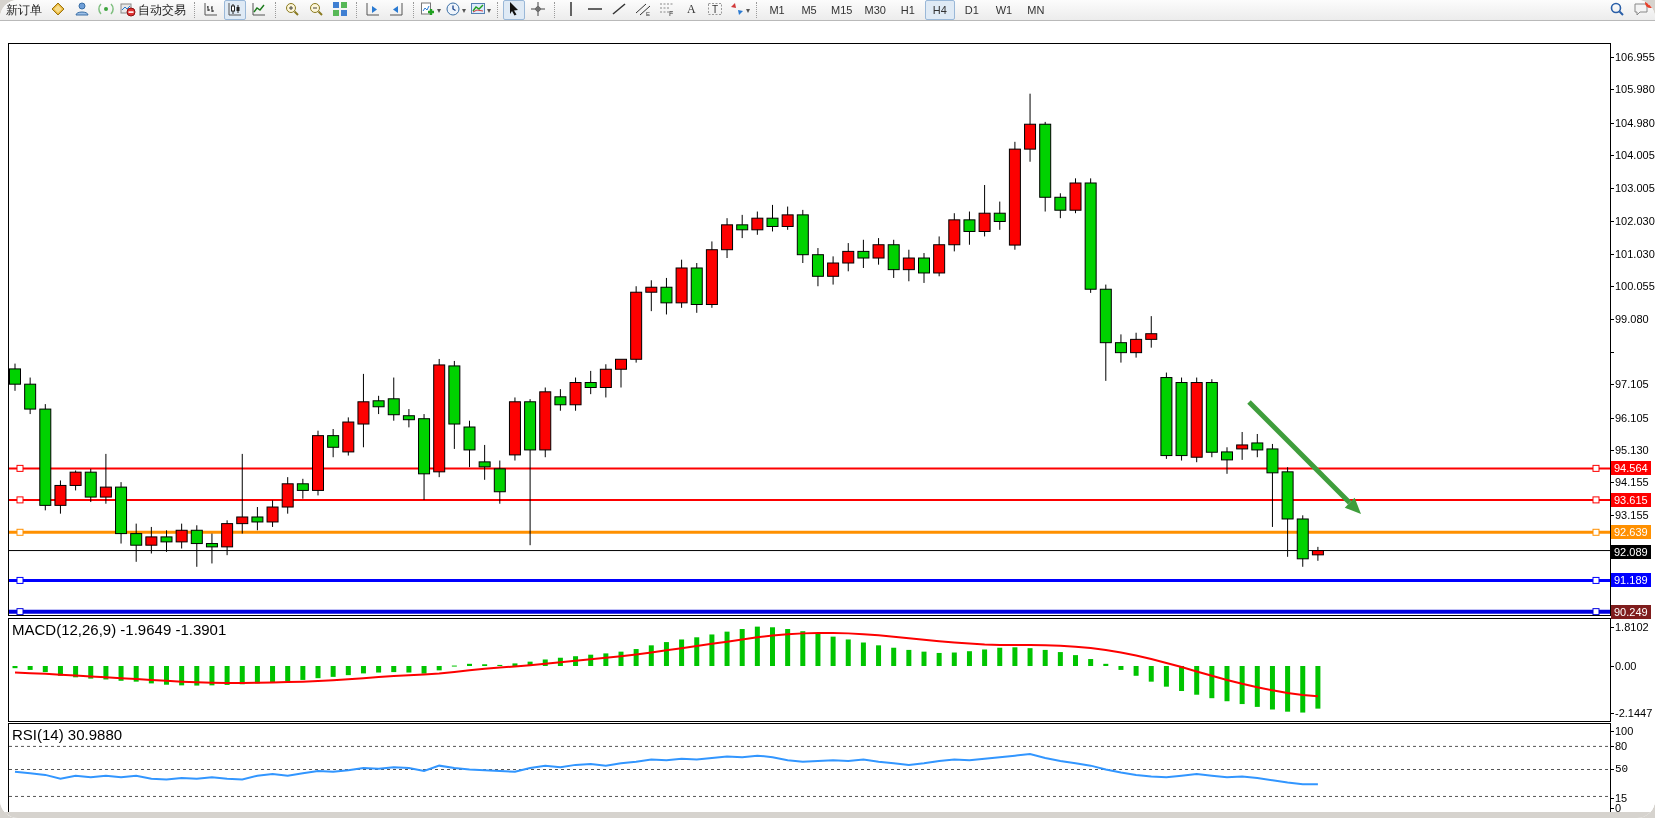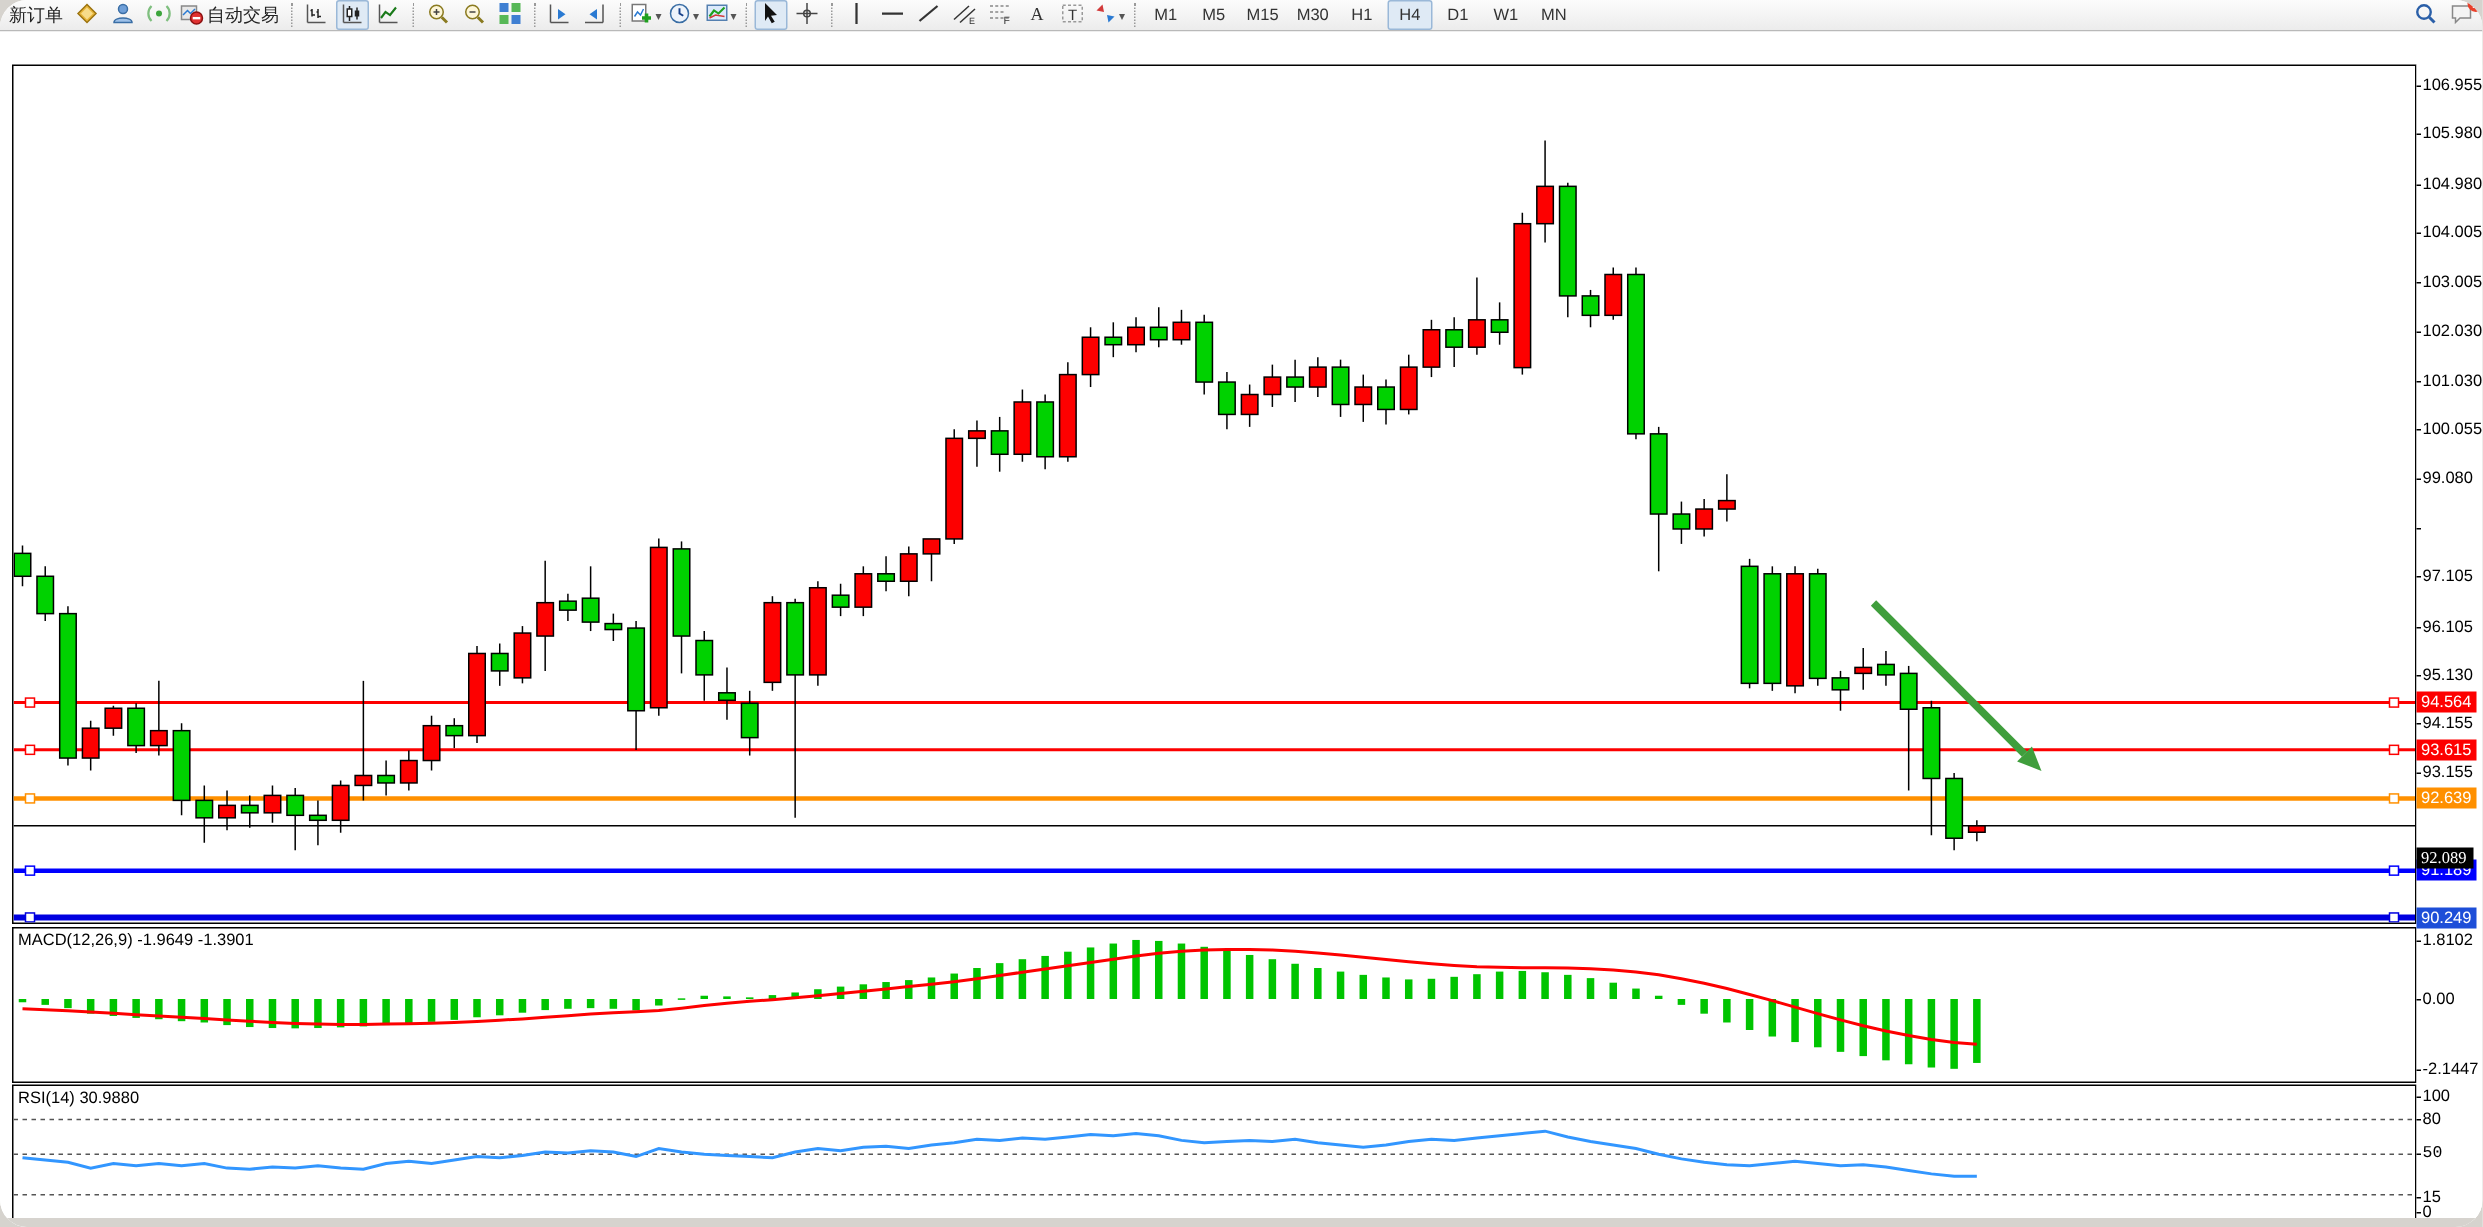--- a/index.html
+++ b/index.html
@@ -26,21 +26,21 @@
   
   #paxis{position:absolute;left:1611px;top:22px;width:44px;height:771px;background:#fff;}
   .pl{position:absolute;left:4px;font-size:11px;color:#000;white-space:nowrap;}
   .pl::before{content:"";position:absolute;left:-4px;top:6px;width:3px;height:1px;background:#000;}
   .ptag{position:absolute;left:0;height:14px;line-height:14px;font-size:11px;color:#fff;
     padding:0 3px;min-width:38px;box-sizing:border-box;}
   
   #taxis{position:absolute;left:8px;top:793px;width:1603px;height:19px;background:#fff;}
   .tick{position:absolute;top:0;width:1px;height:4px;background:#000;}
   #bottomstrip{position:absolute;left:0;top:812px;width:1655px;height:6px;background:#d6d3ce;}
-  .ind-label{position:absolute;font-size:11px;color:#000;}
+  .ind-label{position:absolute;font-size:15px;color:#000;}
   #endmarker{position:absolute;left:1213px;top:22px;font-size:9px;color:#000;}
 </style>
 </head>
 <body>
 
 <div id="app">
   <div id="toolbar">
       <span class="tb-btn">
         <span class="lbl">新订单</span>
       </span>
@@ -740,22 +740,22 @@
         <div class="pl" style="top: 303px; padding-left: 46px;">98.080</div>
         <div class="pl" style="top: 335px;">97.105</div>
         <div class="pl" style="top: 369px;">96.105</div>
         <div class="pl" style="top: 401px;">95.130</div>
         <div class="pl" style="top: 433px;">94.155</div>
         <div class="pl" style="top: 466px;">93.155</div>
         <div class="ptag" style="top: 418.381px; background: rgb(253, 0, 0);">94.564</div>
         <div class="ptag" style="top: 449.888px; background: rgb(253, 0, 0);">93.615</div>
         <div class="ptag" style="top: 482.291px; background: rgb(255, 144, 0);">92.639</div>
         <div class="ptag" style="top: 530.431px; background: rgb(0, 0, 255);">91.189</div>
-        <div class="ptag" style="top: 561.639px; background: #1d4ed8;">90.249</div>
-        <div class="ptag" style="top: 522px; background: rgb(0, 0, 0); font-family: Liberation Serif, serif;">92.089</div>
+        <div class="ptag" style="top: 561.639px; background: #7f1d1d;">90.249</div>
+        <div class="ptag" style="top: 502px; background: rgb(0, 0, 0);">92.089</div>
         <div class="pl" style="top: 578px; text-align: right;">1.8102</div>
         <div class="pl" style="top: 617px;">0.00</div>
         <div class="pl" style="top: 664px; text-align: center;">-2.1447</div>
         <div class="pl" style="top: 682px;">100</div>
         <div class="pl" style="top: 697px;">80</div>
         <div class="pl" style="top: 720px; font-family: Liberation Mono, monospace;">50</div>
         <div class="pl" style="top: 749px;">15</div>
         <div class="pl" style="top: 759px;">0</div>
       </div>
     <div id="taxis">

